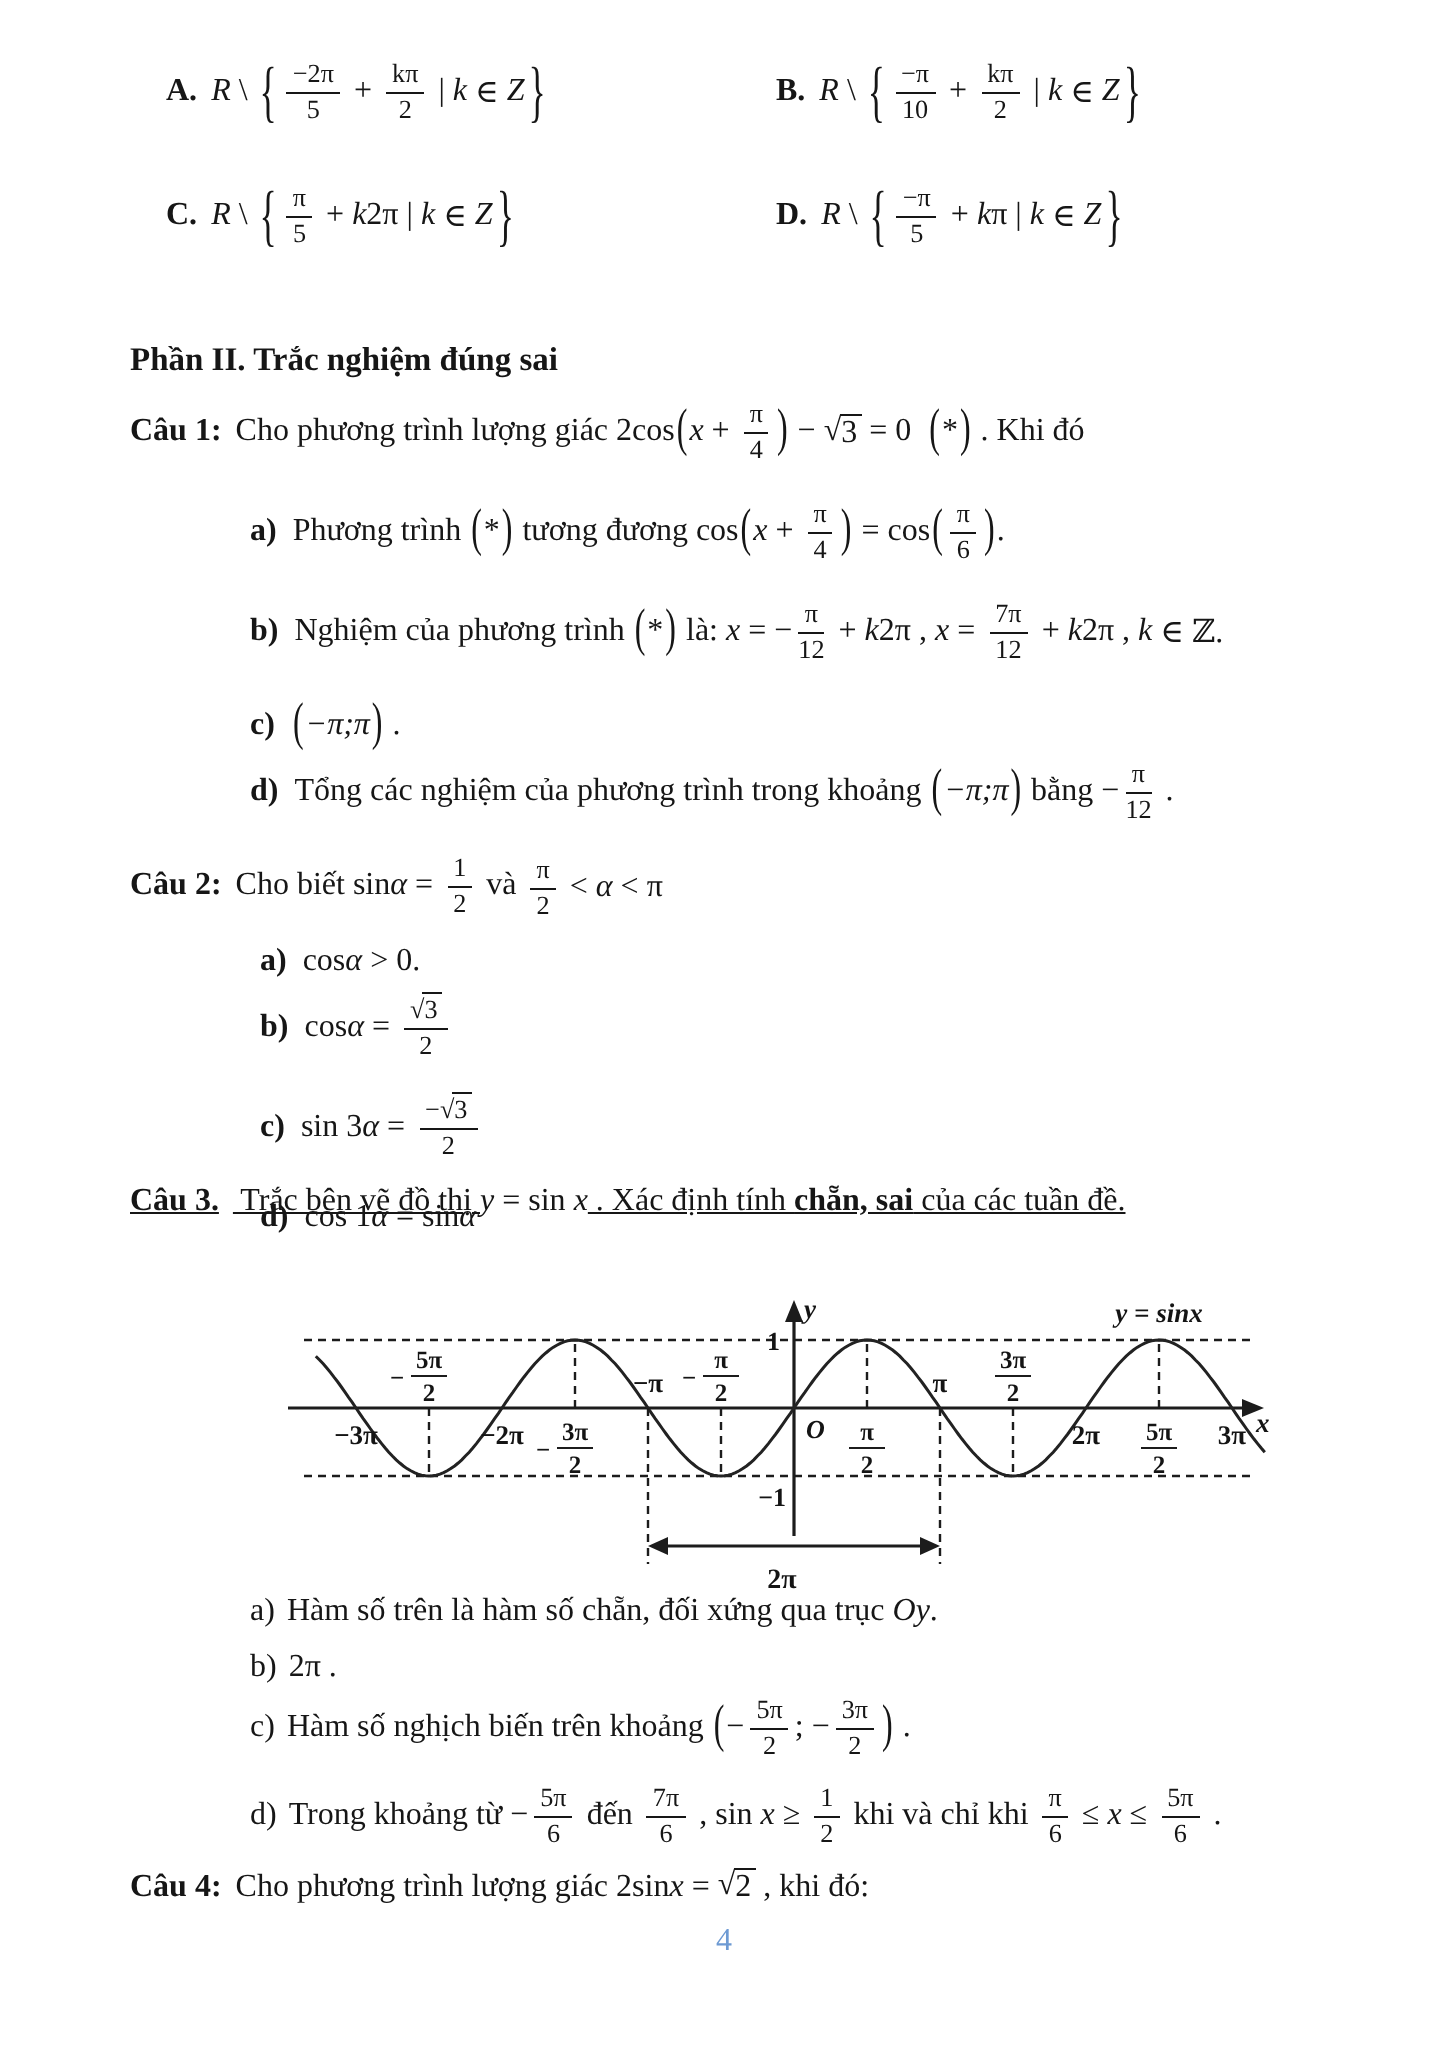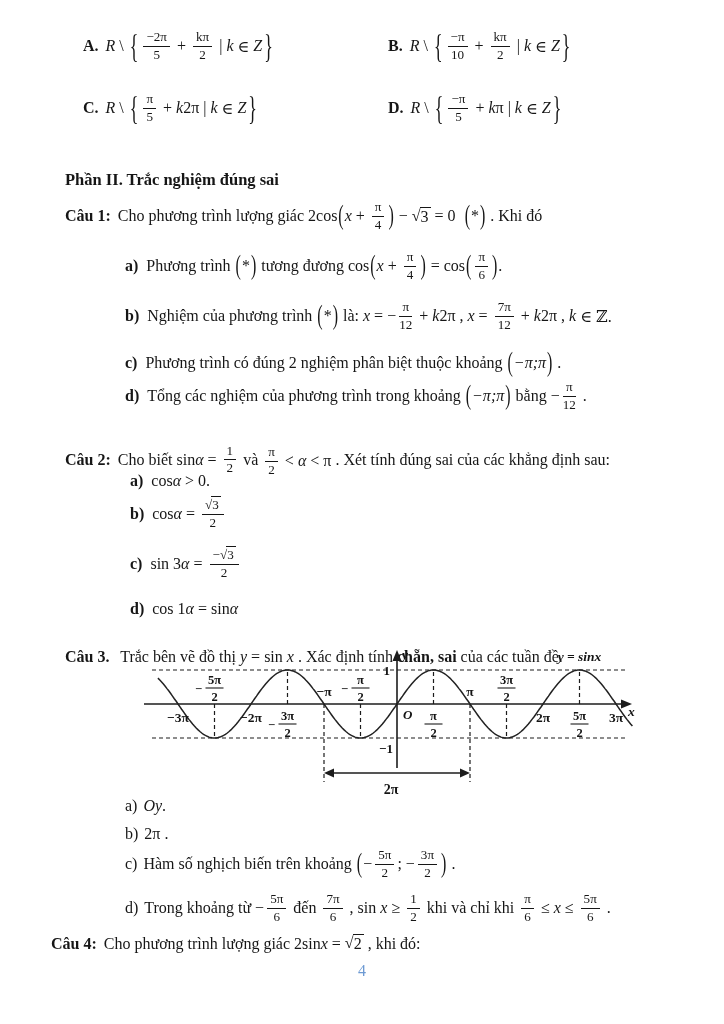--- a/index.html
+++ b/index.html
@@ -53,37 +53,36 @@
   <div class="heading abs" style="left:65px;top:170px;">Phần II. Trắc nghiệm đúng sai</div>
 
   <div class="row abs" style="left:65px;top:188px;margin-top:12px;">
     <span class="qlabel">Câu 1:</span>
     <span class="seg">Cho phương trình lượng giác </span>
     <span><span class="math"><span class="mr">2cos</span><span class="bp">(</span><span class="mi">x</span><span class="mr"> + </span><span class="mfrac"><span class="fn">π</span><span class="fd">4</span></span><span class="bp">)</span><span class="mr"> − </span><span class="sqrtv"><span class="rt">√</span><span class="rd">3</span></span><span class="mr"> = 0  </span><span class="bp">(</span><span class="mr">*</span><span class="bp">)</span></span></span>
     <span class="seg"> . Khi đó</span>
   </div>
   <div class="row abs" style="left:125px;top:250px;"><span class="slabel">a)</span><span class="seg">Phương trình </span><span class="math"><span class="bp">(</span><span class="mr">*</span><span class="bp">)</span></span><span class="seg"> tương đương </span><span class="math"><span class="mr">cos</span><span class="bp">(</span><span class="mi">x</span><span class="mr"> + </span><span class="mfrac"><span class="fn">π</span><span class="fd">4</span></span><span class="bp">)</span><span class="mr"> = cos</span><span class="bp">(</span><span class="mfrac"><span class="fn">π</span><span class="fd">6</span></span><span class="bp">)</span><span class="mr">.</span></span></div>
   <div class="row abs" style="left:125px;top:300px;"><span class="slabel">b)</span><span class="seg">Nghiệm của phương trình </span><span class="math"><span class="bp">(</span><span class="mr">*</span><span class="bp">)</span></span><span class="seg"> là: </span><span class="math"><span class="mi">x</span><span class="mr"> = −</span><span class="mfrac"><span class="fn">π</span><span class="fd">12</span></span><span class="mr"> + </span><span class="mi">k</span><span class="mr">2π , </span><span class="mi">x</span><span class="mr"> = </span><span class="mfrac"><span class="fn">7π</span><span class="fd">12</span></span><span class="mr"> + </span><span class="mi">k</span><span class="mr">2π , </span><span class="mi">k</span><span class="mr"> ∈ ℤ.</span></span></div>
-  <div class="row abs" style="left:125px;top:354px;"><span class="slabel">c)</span><span class="seg">Phương trình có đúng 2 nghiệm phân biệt thuộc khoảng </span><span class="math"><span class="bp">(</span><span class="mi">−π;π</span><span class="bp">)</span><span class="mr"> .</span></span></div>
+  <div class="row abs" style="left:125px;top:354px;"><span class="slabel">c)</span><span class="math"><span class="bp">(</span><span class="mi">−π;π</span><span class="bp">)</span><span class="mr"> .</span></span></div>
   <div class="row abs" style="left:125px;top:380px;"><span class="slabel">d)</span><span class="seg">Tổng các nghiệm của phương trình trong khoảng </span><span class="math"><span class="bp">(</span><span class="mi">−π;π</span><span class="bp">)</span></span><span class="seg"> bằng </span><span class="math"><span class="mr">−</span><span class="mfrac"><span class="fn">π</span><span class="fd">12</span></span><span class="mr"> .</span></span></div>
 
-  <div class="row abs" style="left:65px;top:442px;align-items:center;">
+  <div class="row abs" style="left:65px;top:426px;align-items:center;">
     <span class="qlabel">Câu 2:</span>
     <span class="seg">Cho biết </span>
     <span><span class="math"><span class="mr">sin</span><span class="mi">α</span><span class="mr"> = </span><span class="mfrac"><span class="fn">1</span><span class="fd">2</span></span></span></span>
     <span class="seg"> và </span>
     <span><span class="math"><span class="mfrac"><span class="fn">π</span><span class="fd">2</span></span><span class="mr"> &lt; </span><span class="mi">α</span><span class="mr"> &lt; π</span></span></span>
-    <span class="seg"> . Xét tính đúng sai của các khẳng định sau:</span>
   </div>
   <div class="row abs" style="left:130px;top:472px;"><span class="slabel">a)</span><span class="math"><span class="mr">cos</span><span class="mi">α</span><span class="mr"> &gt; 0.</span></span></div>
   <div class="row abs" style="left:130px;top:498px;"><span class="slabel">b)</span><span class="math"><span class="mr">cos</span><span class="mi">α</span><span class="mr"> = </span><span class="mfrac"><span class="fn"><span class="rt">√</span><span class="rd">3</span></span><span class="fd">2</span></span></span></div>
   <div class="row abs" style="left:130px;top:548px;"><span class="slabel">c)</span><span class="math"><span class="mr">sin 3</span><span class="mi">α</span><span class="mr"> = </span><span class="mfrac"><span class="fn">−<span class="rt">√</span><span class="rd">3</span></span><span class="fd">2</span></span></span></div>
   <div class="row abs" style="left:130px;top:600px;"><span class="slabel">d)</span><span class="math"><span class="mr">cos 1</span><span class="mi">α</span><span class="mr"> = sin</span><span class="mi">α</span></span></div>
 
-  <div class="row abs" style="left:65px;top:648px;">
+  <div class="row abs" style="left:65px;top:592px;text-decoration:underline;">
     <span class="qlabel">Câu 3.</span>
     <span class="seg"> Trắc bên vẽ đồ thị </span>
     <span><span class="math"><span class="mi">y</span><span class="mr"> = sin </span><span class="mi">x</span></span></span>
     <span class="seg"> . Xác định tính </span>
     <span class="boldseg">chẵn, sai</span>
     <span class="seg"> của các tuần đề.</span>
   </div>
 
   <div class="abs" style="left:72px;top:646px;">
     <svg id="sine-svg" width="568" height="152" viewBox="0 0 568 152">
@@ -135,26 +134,26 @@
         <text x="544" y="76" text-anchor="middle" font-size="13.5" font-family="&quot;Liberation Serif&quot;,&quot;DejaVu Serif&quot;,serif" font-weight="600" fill="#141414">3π</text>
         <text x="318" y="29" text-anchor="end" font-size="13" font-family="&quot;Liberation Serif&quot;,&quot;DejaVu Serif&quot;,serif" font-weight="600" fill="#141414">1</text>
         <text x="321" y="107" text-anchor="end" font-size="13" font-family="&quot;Liberation Serif&quot;,&quot;DejaVu Serif&quot;,serif" font-weight="600" fill="#141414">−1</text>
         <text x="331" y="73" text-anchor="start" font-size="13" font-family="&quot;Liberation Serif&quot;,&quot;DejaVu Serif&quot;,serif" font-weight="600" fill="#141414" font-style="italic">O</text>
         <text x="556" y="70" text-anchor="start" font-size="13.5" font-family="&quot;Liberation Serif&quot;,&quot;DejaVu Serif&quot;,serif" font-weight="600" fill="#141414" font-style="italic">x</text>
         <text x="330" y="13" text-anchor="start" font-size="13.5" font-family="&quot;Liberation Serif&quot;,&quot;DejaVu Serif&quot;,serif" font-weight="600" fill="#141414" font-style="italic">y</text>
         <text x="507.5" y="15" text-anchor="middle" font-size="13.5" font-family="&quot;Liberation Serif&quot;,&quot;DejaVu Serif&quot;,serif" font-weight="600" fill="#141414" font-style="italic">y = sinx</text>
       </svg>
   </div>
 
-  <div class="row abs" style="left:125px;top:797px;"><span class="slabel plain">a)</span><span class="math"><span class="mi">Oy</span><span class="mr">.</span></span></div>
+  <div class="row abs" style="left:125px;top:797px;"><span class="slabel plain">a)</span><span class="seg">Hàm số trên là hàm số chẵn, đối xứng qua trục </span><span class="math"><span class="mi">Oy</span><span class="mr">.</span></span></div>
   <div class="row abs" style="left:125px;top:825px;"><span class="slabel plain">b)</span><span class="math"><span class="mr">2π</span></span><span class="seg"> .</span></div>
   <div class="row abs" style="left:125px;top:848px;"><span class="slabel plain">c)</span><span class="seg">Hàm số nghịch biến trên khoảng </span><span class="math"><span class="bp">(</span><span class="mr">−</span><span class="mfrac"><span class="fn">5π</span><span class="fd">2</span></span><span class="mr">; −</span><span class="mfrac"><span class="fn">3π</span><span class="fd">2</span></span><span class="bp">)</span><span class="mr"> .</span></span></div>
   <div class="row abs" style="left:125px;top:892px;"><span class="slabel plain">d)</span><span class="seg">Trong khoảng từ </span><span class="math"><span class="mr">−</span><span class="mfrac"><span class="fn">5π</span><span class="fd">6</span></span></span><span class="seg"> đến </span><span class="math"><span class="mfrac"><span class="fn">7π</span><span class="fd">6</span></span><span class="mr"> , sin </span><span class="mi">x</span><span class="mr"> ≥ </span><span class="mfrac"><span class="fn">1</span><span class="fd">2</span></span></span><span class="seg"> khi và chỉ khi </span><span class="math"><span class="mfrac"><span class="fn">π</span><span class="fd">6</span></span><span class="mr"> ≤ </span><span class="mi">x</span><span class="mr"> ≤ </span><span class="mfrac"><span class="fn">5π</span><span class="fd">6</span></span><span class="mr"> .</span></span></div>
 
-  <div class="row abs" style="left:51px;top:934px;text-align:center;">
+  <div class="row abs" style="left:65px;top:934px;text-align:center;">
     <span class="qlabel">Câu 4:</span>
     <span class="seg">Cho phương trình lượng giác </span>
     <span><span class="math"><span class="mr">2sin</span><span class="mi">x</span><span class="mr"> = </span><span class="sqrtv"><span class="rt">√</span><span class="rd">2</span></span></span></span>
     <span class="seg"> , khi đó:</span>
   </div>
 
   <div class="pagenum abs" style="left: 0px; top: 962px; color: rgb(109, 154, 211);">4</div>
 </div>
 
 </body></html>

